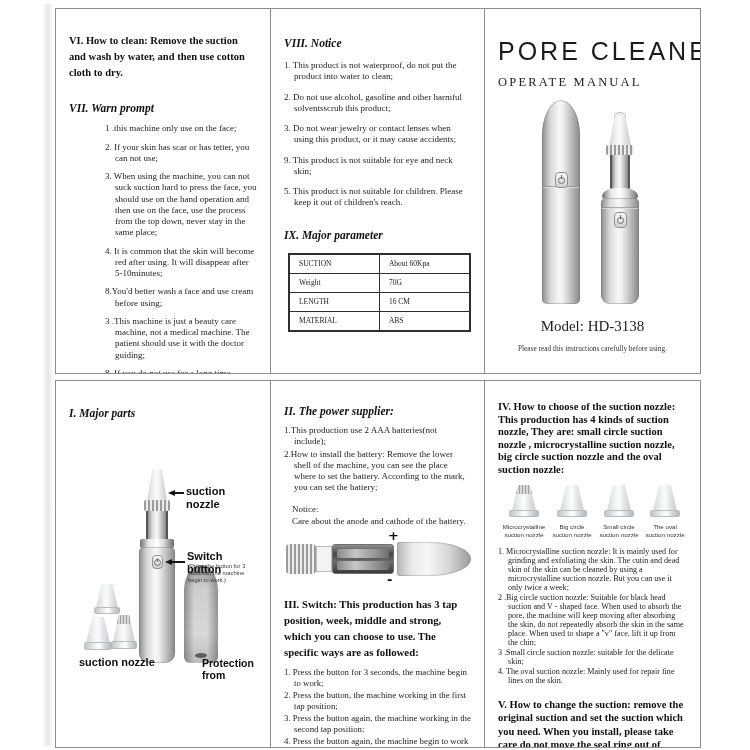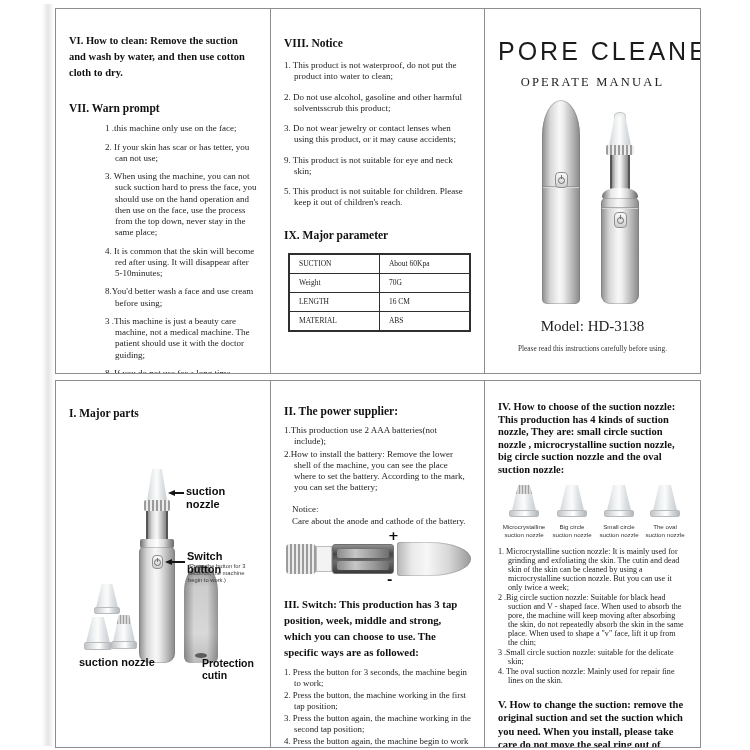--- a/index.html
+++ b/index.html
@@ -10,36 +10,36 @@
   .row { position:absolute; left:55px; width:644px; display:flex; border:1px solid #8d8d8d; background:#fff; }
   .row-top { top:8px; height:364px; }
   .row-bottom { top:380px; height:366px; }
   .panel { box-sizing:border-box; padding:0 13px; overflow:hidden; position:relative; }
   .p1 { width:215px; border-right:1px solid #8d8d8d; }
   .p2 { width:214px; border-right:1px solid #8d8d8d; }
   .p3 { width:215px; }
 
   .h-bold { font-weight:bold; color:#111; }
   .h-run  { font-size:10.5px; line-height:1.5; margin:24px 0 0 0; }
-  .h-sec  { font-size:11.5px; margin:0; }
+  .h-sec  { font-size:11.5px; margin:0;font-style:italic; }
   .itm { font-size:9px; line-height:1.25; padding-left:10px; text-indent:-10px; }
   .warn-list .itm { margin-bottom:7px; }
   .notice-list .itm { margin-bottom:9px; }
   .tight .itm { margin-bottom:1px; }
 
   
   .param-table { border-collapse:collapse; margin:12px 0 0 4px; border:2px solid #2f2f2f; }
   .param-table td { border:1px solid #2f2f2f; font-size:7.5px; padding:0 4px 0 9px; height:18px; color:#222; }
   .param-table td.c1 { width:84px; }
   .param-table td.c2 { width:88px; }
 
   
   .cover-title { text-align:center; font-family:"Liberation Sans", sans-serif; font-weight:400;
     font-size:25px; letter-spacing:3px; color:#1b1b1b; margin-top:28px; white-space:nowrap; }
-  .cover-sub { text-align:center; font-size:12.5px; letter-spacing:2.2px; color:#222; margin-top:9px; }
+  .cover-sub { font-size:12.5px; letter-spacing:2.2px; color:#222; margin-top:9px; }
   .cover-model { text-align:center; font-size:15px; color:#222; margin-top:8px; }
   .cover-note { text-align:center; font-size:7.3px; color:#333; margin-top:9px; }
   .devices { position:relative; height:212px; margin-top:8px; }
 
   
   .metal { background:linear-gradient(90deg,#8c8c8c 0%,#d7d7d7 22%,#f7f7f7 45%,#efefef 55%,#c2c2c2 75%,#878787 100%); }
   .chrome { background:linear-gradient(90deg,#6e6e6e,#e8e8e8 25%,#ffffff 50%,#d9d9d9 70%,#696969); }
   .ribs { background:repeating-linear-gradient(90deg,#9b9b9b 0 2px,#ececec 2px 4px); border-radius:2px; }
   .cap-clear { background:linear-gradient(90deg,#d3d6d8 0%,#eef1f2 30%,#fbfcfc 50%,#e4e7e9 70%,#c9cccf 100%);
     filter:drop-shadow(0 0 0.6px #9aa0a3); clip-path:polygon(26% 0,74% 0,100% 100%,0 100%); position:absolute; }
@@ -217,21 +217,21 @@
         </div>
         <div class="lead" style="left:96px; top:130px; width:20px;">
           <span class="lead-head"></span>
           <span class="lead-line"></span>
         </div>
 
         <div class="dlabel" style="left:117px; top:56px;">suction nozzle</div>
         <div class="dlabel" style="left:118px; top:121px;">Switch button</div>
         <div class="dnote" style="left:119px; top:134px;">(Press the button for 3 seconds, the machine begin to work.)</div>
         <div class="dlabel" style="left:10px; top:227px;">suction nozzle</div>
-        <div class="dlabel" style="left:133px; top:228px; width:56px; font-size:10.5px;">Protection cutin</div>
+        <div class="dlabel" style="left:133px; top:228px; width:56px; font-size:10.5px;">Protection from</div>
       </div>
     </div>
 
     <div class="panel p2">
       <div class="h-bold h-sec" style="margin-top:24px;">II. The power supplier:</div>
       <div class="tight" style="margin-top:8px;">
         <div class="itm">1.This production use 2 AAA batteries(not include);</div>
         <div class="itm">2.How to install the battery: Remove the lower shell of the machine, you can see the place where to set the battery. According to the mark, you can set the battery;</div>
       </div>
       <div style="font-size:9px; margin:10px 0 0 8px;">Notice:</div>

